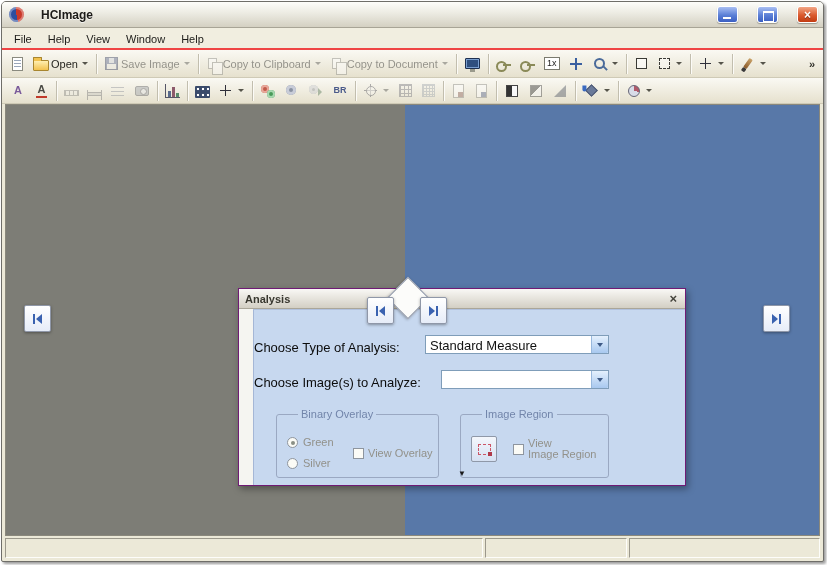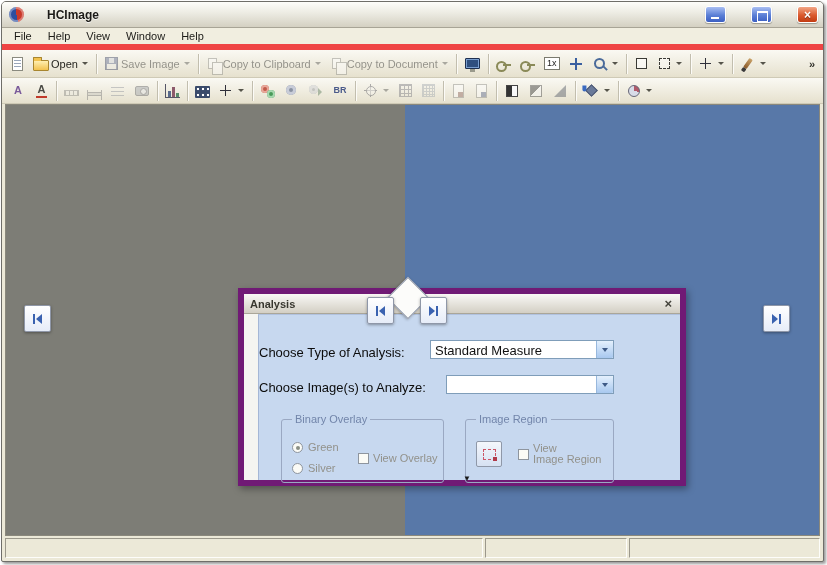--- a/index.html
+++ b/index.html
@@ -1,34 +1,34 @@
 <!DOCTYPE html>
 <html><head>
 <meta charset="utf-8">
 <style>
   *{box-sizing:border-box;margin:0;padding:0}
   html,body{width:827px;height:565px;background:#fff;overflow:hidden;
     font-family:"Liberation Sans","DejaVu Sans",sans-serif;font-size:11px;color:#1c1b18}
   .window{width:823px;height:561px;margin:1px;border:1px solid #6f6e69;border-radius:5px 5px 2px 2px;
     background:#ece9d8;display:flex;flex-direction:column;overflow:hidden;box-shadow:2px 2px 3px rgba(0,0,0,.4)}
   
-  .titlebar{height:26px;display:flex;align-items:center;gap:23px;padding:0 5px 0 7px;
+  .titlebar{height:26px;display:flex;align-items:center;gap:17px;padding:0 5px 0 7px;
     background:linear-gradient(#fdfdfa 0%,#ecebe2 45%,#d4d0c2 100%);border-bottom:1px solid #a8a496}
   .app-icon{width:15px;height:15px;border-radius:50%;flex:none;
     background:conic-gradient(#c9382a 0 170deg,#2c4ea0 170deg 360deg);box-shadow:inset 0 0 0 2px rgba(255,255,255,.35)}
   .win-title{font-weight:bold;font-size:12px;flex:1;text-shadow:0 1px 0 rgba(255,255,255,.7)}
   .wbtn{width:21px;height:17px;border-radius:3px;margin-left:2px;border:1px solid #fff;
     display:inline-flex;align-items:center;justify-content:center;position:relative;
     box-shadow:0 1px 1px rgba(0,0,0,.3)}
   .wbtn.minmax{background:linear-gradient(#a9bef2,#5a7fd6 55%,#3c5fc2)}
   .wbtn.close{background:linear-gradient(#f2a584,#da5a2e 55%,#c23c12);color:#fff;font-weight:bold;font-size:12px;line-height:1;text-shadow:0 1px 1px rgba(0,0,0,.4)}
   .wbtn.min::after{content:"";position:absolute;left:5px;bottom:3px;width:8px;height:2px;background:#fff}
   .wbtn.max::after{content:"";position:absolute;left:5px;top:4px;width:9px;height:8px;border:1px solid #fff;border-top-width:2px}
   
-  .menubar{height:22px;display:flex;align-items:center;padding:0 4px;background:#f1eee0;border-bottom:6px solid #ef4444}
+  .menubar{height:22px;display:flex;align-items:flex-end;padding:0 4px;background:#f1eee0;border-bottom:2px solid #ef4444}
   .mitem{padding:3px 8px;border-radius:2px}
   
   .toolbar{display:flex;align-items:center;padding:1px 4px;background:linear-gradient(#faf9f3,#e6e1ce);border-bottom:1px solid #cfcab6}
   .tb1{height:28px}.tb2{height:26px}
   .tbtn{height:22px;display:inline-flex;align-items:center;gap:2px;padding:1px 3px;margin:0 1px;border-radius:2px}
   .tbtn.disabled{opacity:.45;filter:grayscale(.6)}
   .push-right{margin-left:auto}
   .tblabel{font-size:11px;color:#26251f;white-space:nowrap}
   .tblabel.bold{font-weight:normal}
   .tbsep{width:1px;height:20px;background:#c2beae;box-shadow:1px 0 0 #fcfbf7;margin:0 3px;flex:none}
@@ -103,35 +103,35 @@
   .guide{position:absolute;width:27px;height:27px;background:linear-gradient(#ffffff,#e6ecf8);border:1px solid #8f97a8;border-radius:2px;
     box-shadow:0 1px 3px rgba(0,0,0,.35);display:flex;align-items:center;justify-content:center;gap:1px;z-index:50}
   .gbar{width:2px;height:10px;background:#3a62b0}
   .gtri{width:0;height:0;border:5px solid transparent}
   .tri-left{border-right:6px solid #3a62b0;border-left:none}
   .tri-right{border-left:6px solid #3a62b0;border-right:none}
   .diamond{position:absolute;left:387px;top:178px;width:30px;height:30px;background:#fcfcfa;border:1px solid #8f97a8;
     transform:rotate(45deg);box-shadow:0 1px 3px rgba(0,0,0,.3);z-index:40}
   
   .dialog{position:absolute;left:232px;top:183px;width:448px;height:198px;background:#f5f5f1;
-    border:6px solid #701a75;box-shadow:2px 3px 7px rgba(0,0,0,.35);z-index:20}
+    border:1px solid #701a75;box-shadow:2px 3px 7px rgba(0,0,0,.35);z-index:20}
   .dlg-title{height:20px;display:flex;align-items:center;padding:0 6px;
     background:linear-gradient(#f9f8f5,#d3cfc4);border-bottom:1px solid #aaa699}
   .dlg-title-text{font-weight:bold;font-size:11px;color:#38372f;flex:1}
   .dlg-close{font-size:13px;font-weight:bold;color:#45443c;line-height:1;padding:0 2px}
   .dlg-panel{position:absolute;left:14px;top:20px;right:0;bottom:0;background:rgba(177,202,238,.68);
     border-left:1px solid rgba(125,145,185,.45);border-top:1px solid rgba(125,145,185,.3)}
   .dlg-content{position:absolute;left:0;top:20px;right:0;bottom:0}
   .dlg-label{position:absolute;font-size:13px;color:#0c0c0c;white-space:nowrap}
   .combo{position:absolute;height:19px;background:#fff;border:1px solid #7f9db9;display:flex;align-items:stretch}
   .ctext{flex:1;padding:2px 4px 0;font-size:13px;color:#111;white-space:nowrap;overflow:hidden}
   .cbtn{width:17px;background:linear-gradient(#e4f0fd,#a8c8ef);border-left:1px solid #98b8dd;display:flex;align-items:center;justify-content:center;border-radius:0 1px 1px 0}
   .ctri{width:0;height:0;border:3px solid transparent;border-top:4px solid #3e5a86;margin-top:3px}
   .grp{position:absolute;border:1px solid #9aa8c2;border-radius:3px}
-  .grp legend{font-size:11px;color:#7285aa;padding:0 3px;margin-left:10px}
+  .grp legend{font-size:11px;color:#7285aa;padding:0 3px;margin-left:21px}
   .radio{position:absolute;width:11px;height:11px;border-radius:50%;border:1px solid #8e959e;background:#fbfbf6}
   .radio.sel::after{content:"";position:absolute;left:3px;top:3px;width:4px;height:4px;border-radius:50%;background:#8a8f85}
   .chk{position:absolute;width:11px;height:11px;border:1px solid #8e959e;background:#fbfbf6}
   .ctl-label{position:absolute;font-size:11px;color:#92918a;white-space:nowrap}
   .two-line span{display:block;line-height:11px}
   .region-btn{position:absolute;width:26px;height:26px;border:1px solid #8f98a8;border-radius:2px;
     background:linear-gradient(#f4f7fc,#d6e1f2);display:flex;align-items:center;justify-content:center}
   .region-ic{width:13px;height:11px;border:1px dashed #cc5566;position:relative}
   .region-ic::after{content:"";position:absolute;right:-2px;bottom:-2px;width:4px;height:4px;background:#b03a4a}
   .more-arrow{position:absolute;font-size:8px;color:#1a1a1a;line-height:8px}

